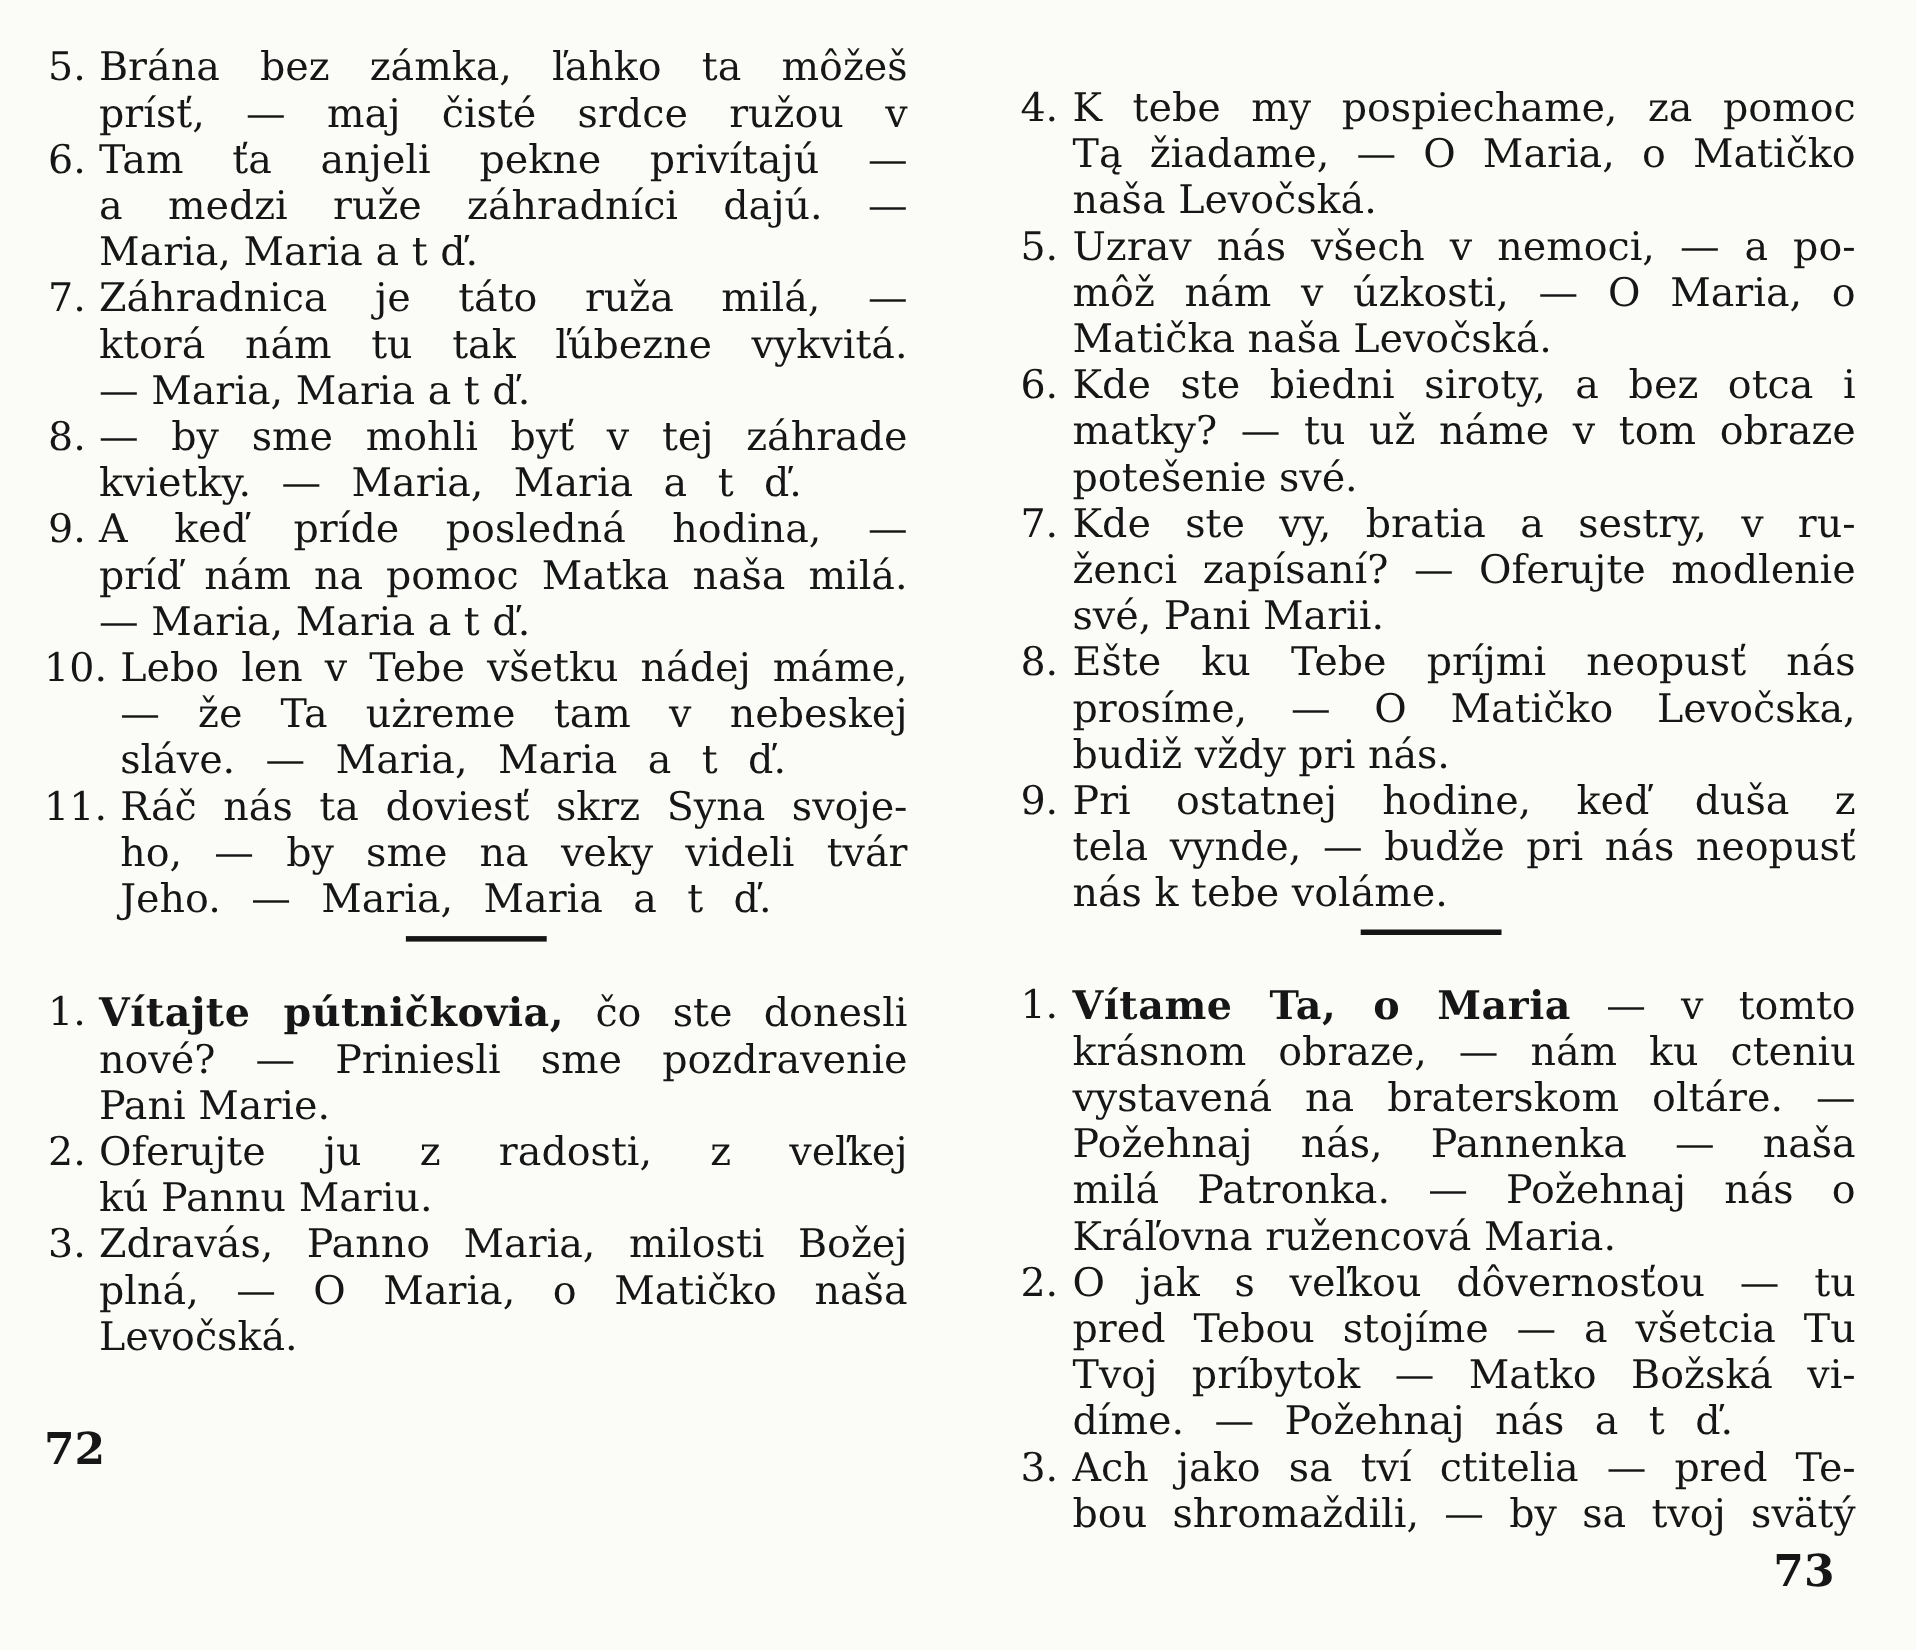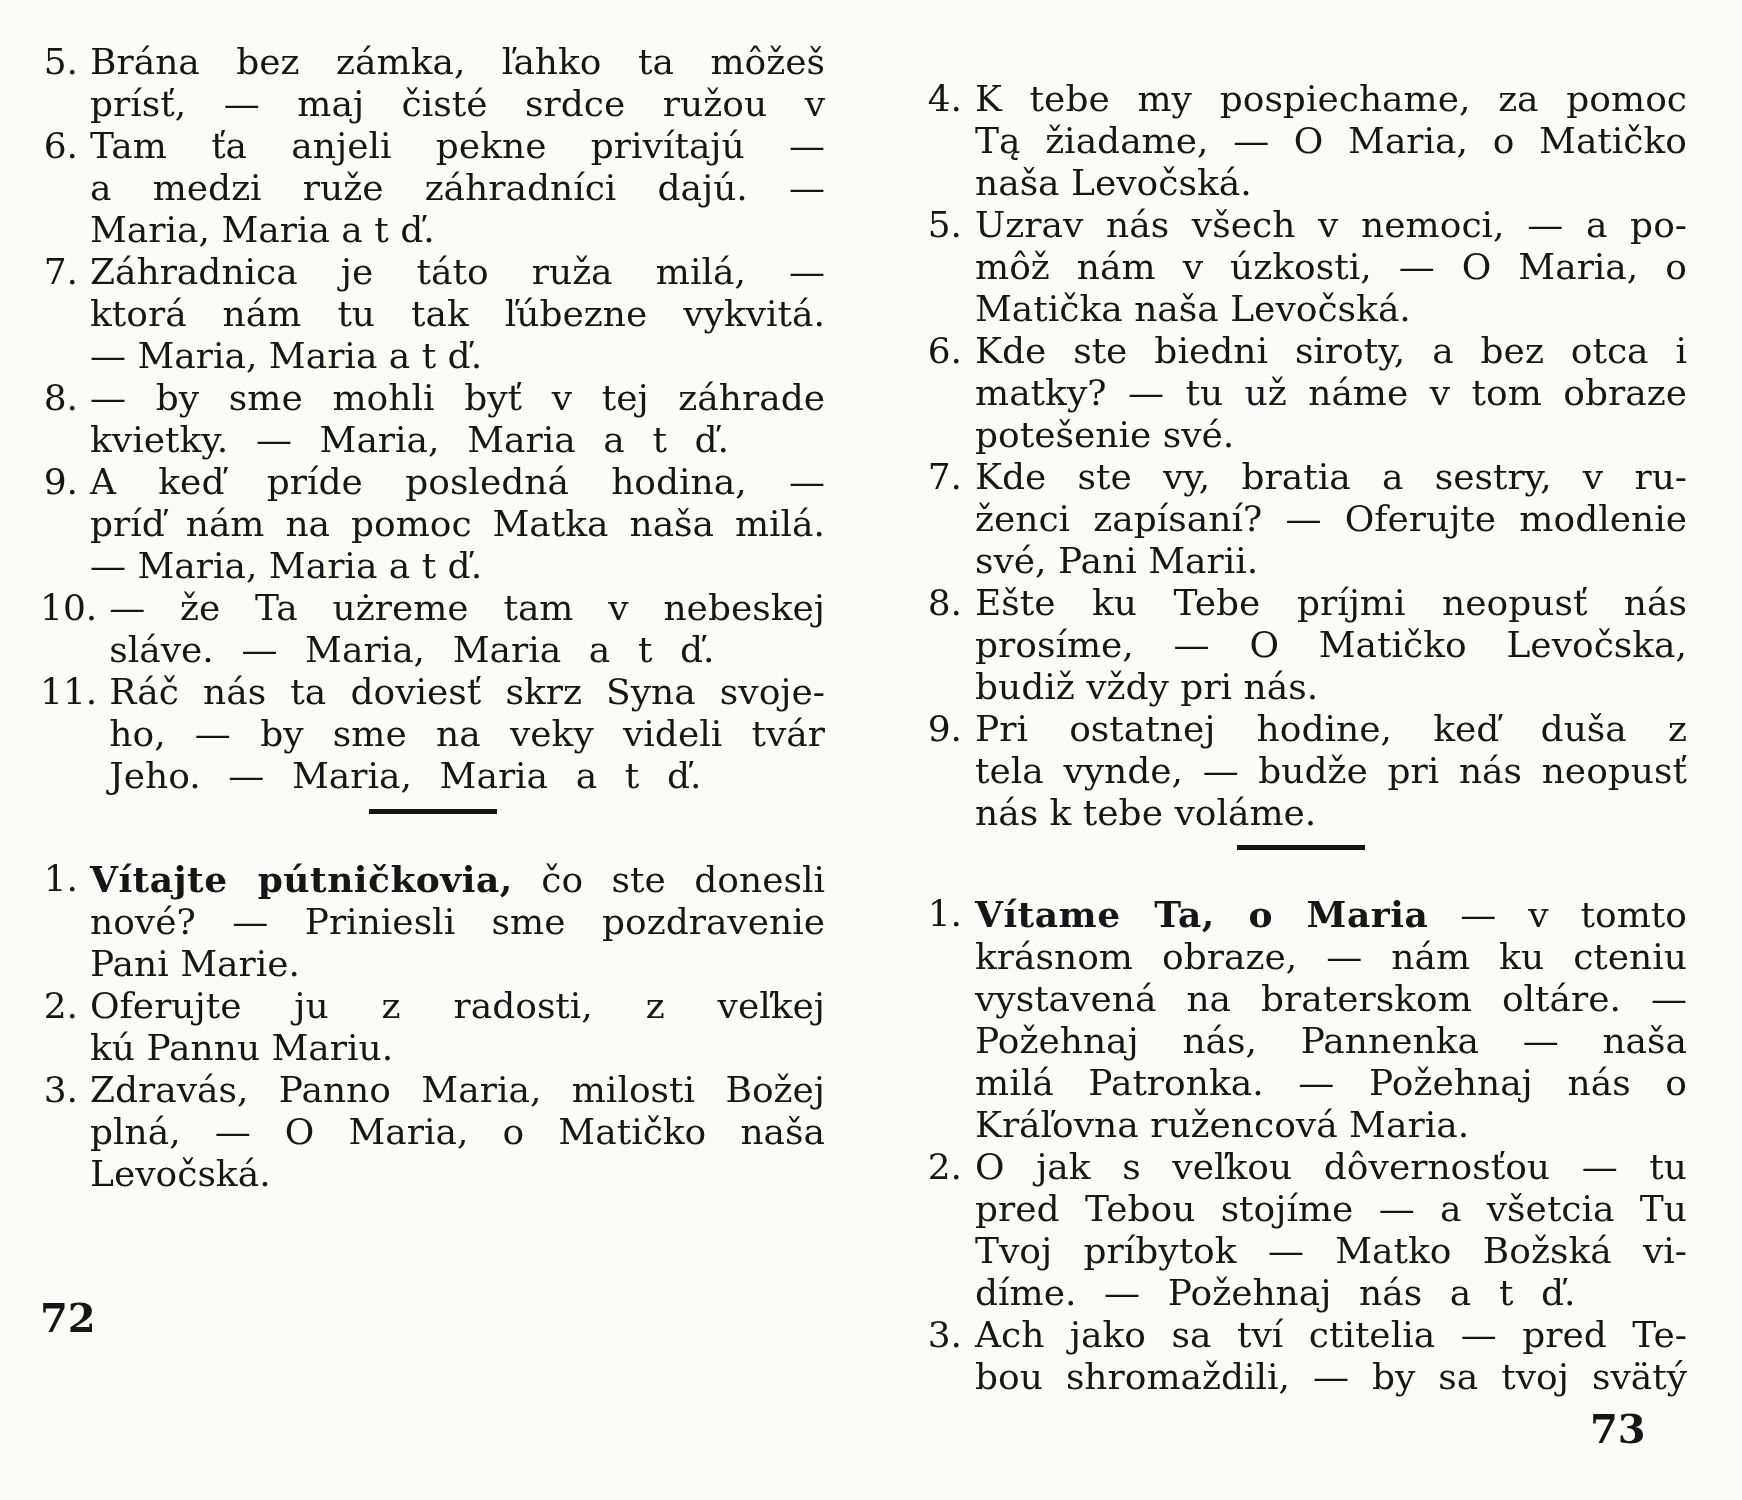--- a/index.html
+++ b/index.html
@@ -47,21 +47,21 @@
 
   .section2 { margin-top: 44px; }
   .col.right .section2 { margin-top: 43px; }
 
   .pageno {
     position: absolute;
     font-size: 40px; line-height: 44px;
     font-weight: 700;
   }
   #pageno-left  { left: 40px;  top: 1296px; }
-  #pageno-right { left: 1590px; top: 1407px; width: 100px; text-align: left; }
+  #pageno-right { left: 1590px; top: 1407px; width: 100px; text-align: center; }
 </style>
 </head>
 <body>
 
 <div class="col left">
   <div class="section">
       <div class="item">
         <div class="num">5.</div>
         <div class="body">
           <div class="line j">Brána bez zámka, ľahko ta môžeš</div>
@@ -95,20 +95,21 @@
         <div class="num">9.</div>
         <div class="body">
           <div class="line j">A keď príde posledná hodina, —</div>
           <div class="line j">príď nám na pomoc Matka naša milá.</div>
           <div class="line">— Maria, Maria a t ď.</div>
         </div>
       </div>
       <div class="item">
         <div class="num">10.</div>
         <div class="body">
+          <div class="line j">Lebo len v Tebe všetku nádej máme,</div>
           <div class="line j">— že Ta użreme tam v nebeskej</div>
           <div class="line w">sláve. — Maria, Maria a t ď.</div>
         </div>
       </div>
       <div class="item">
         <div class="num">11.</div>
         <div class="body">
           <div class="line j">Ráč nás ta doviesť skrz Syna svoje-</div>
           <div class="line j">ho, — by sme na veky videli tvár</div>
           <div class="line w">Jeho. — Maria, Maria a t ď.</div>

